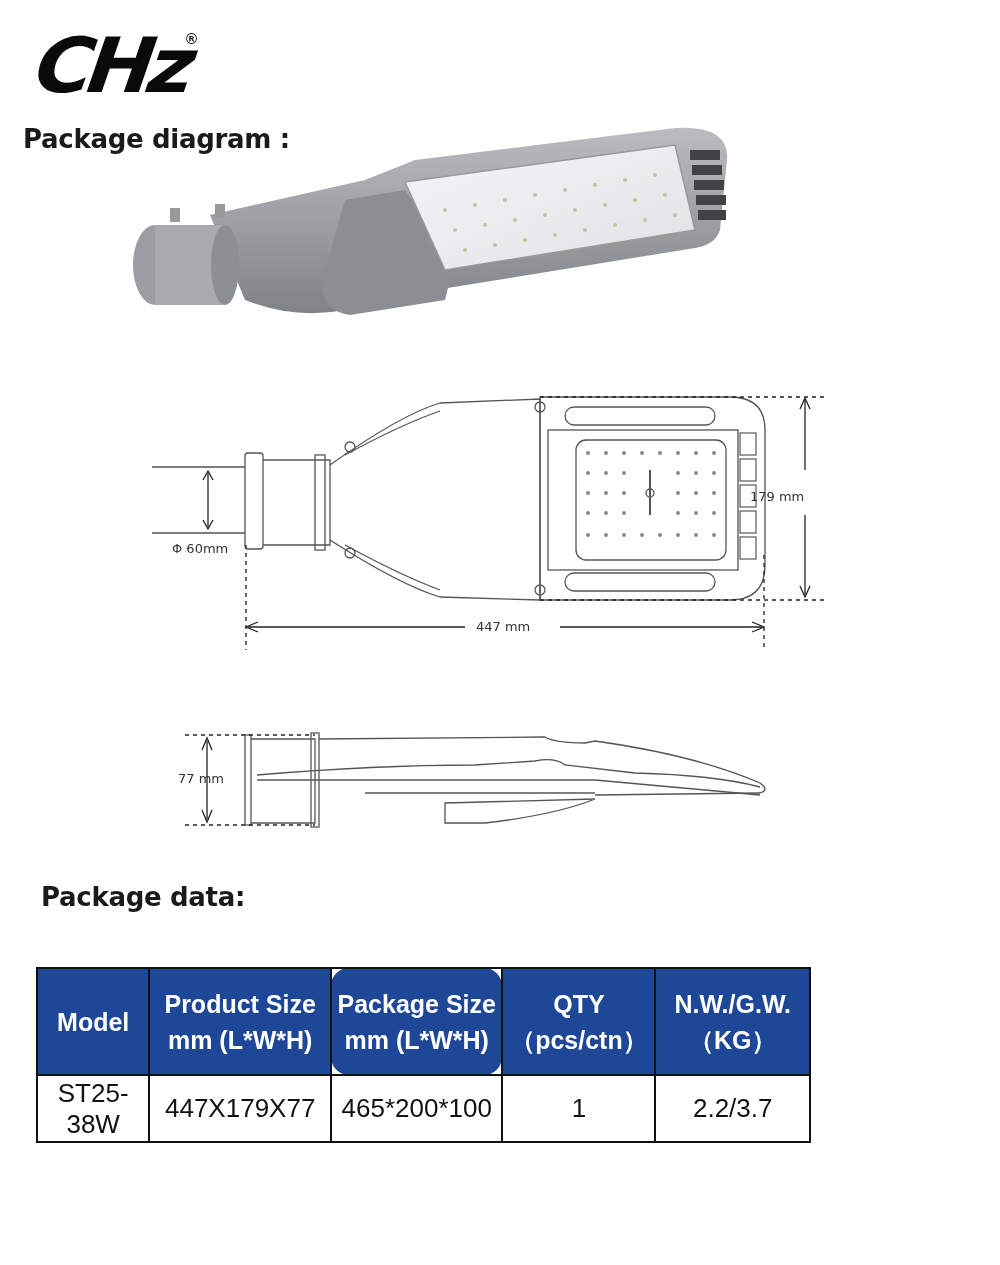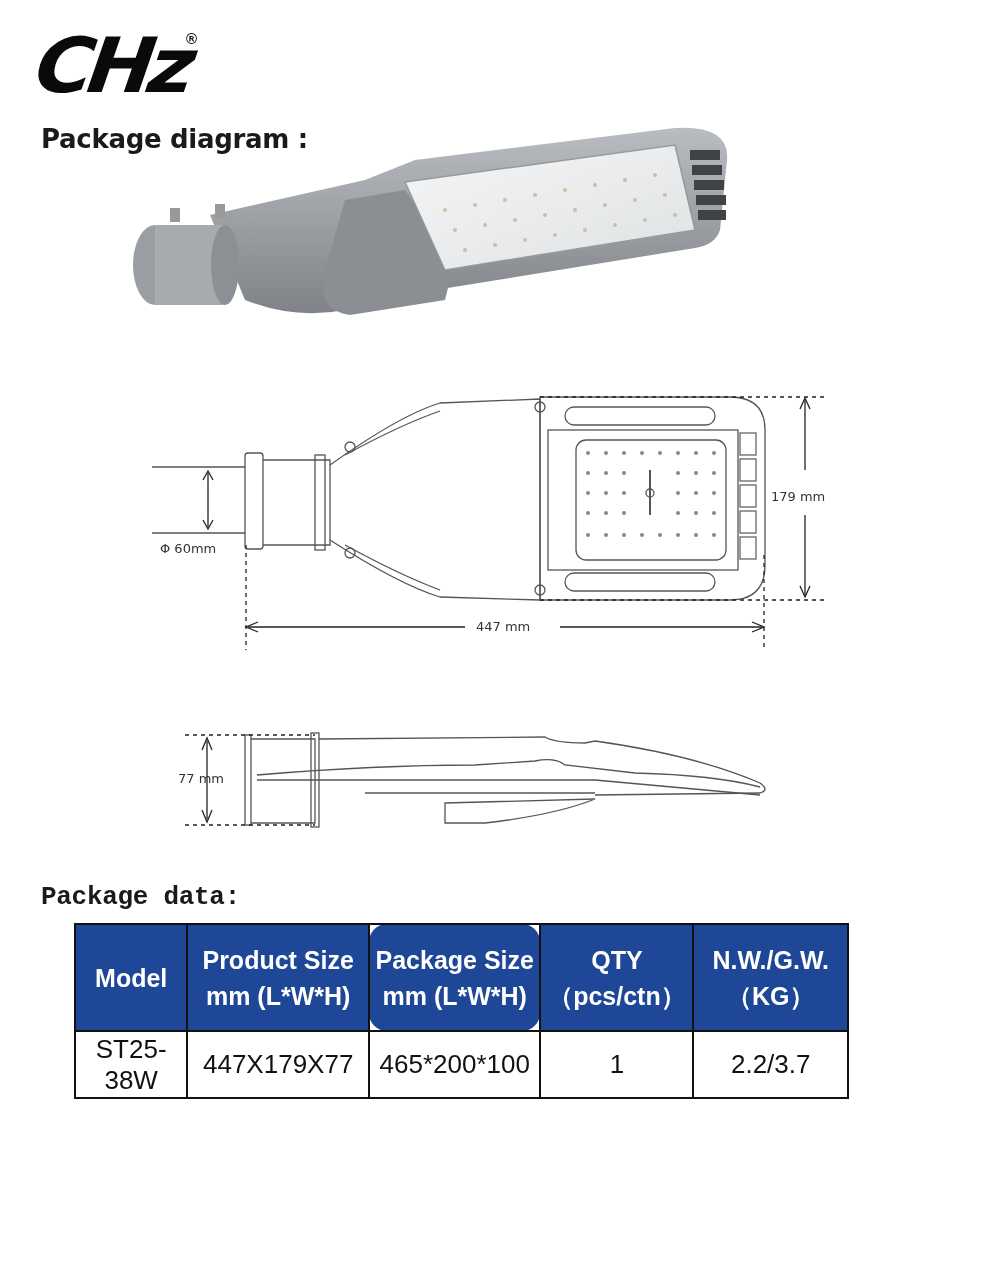--- a/index.html
+++ b/index.html
@@ -6,24 +6,24 @@
   body { width: 1000px; height: 1265px; position: relative; overflow: hidden;
          font-family: "Liberation Sans", sans-serif; color: #111; }
   .abs { position: absolute; }
   .logo { left: 40px; top: 26px; width: 175px; height: 80px; }
   .logo-text { font-family: "DejaVu Sans", sans-serif; font-weight: bold; font-style: italic;
                font-size: 76px; letter-spacing: -6px; line-height: 80px; color: #0a0a0a;
                transform: skewX(-8deg) scaleX(1.05); display: inline-block; }
   .reg { left: 186px; top: 30px; font-size: 15px; font-weight: bold; }
   .section-title { font-family: "DejaVu Sans", sans-serif; font-weight: bold; font-size: 26px;
                    color: #1a1a1a; letter-spacing: -0.3px; }
-  .t1 { left: 41px; top: 124px; }
-  .t2 { left: 41px; top: 882px; font-family: Liberation Mono, monospace; }
+  .t1 { left: 23px; top: 124px; }
+  .t2 { left: 41px; top: 882px; }
   .dim-label { font-family: "DejaVu Sans", sans-serif; font-size: 13px; color: #333; }
-  table.pkg { position: absolute; left: 36px; top: 923px; width: 775px; border-collapse: collapse; margin-left: 38px; }
+  table.pkg { position: absolute; left: 36px; top: 967px; width: 775px; border-collapse: collapse; }
   table.pkg th, table.pkg td { border: 2.5px solid #111; text-align: center; }
   table.pkg th { background: #1f4797; color: #fff; font-weight: bold; font-size: 25px; height: 105px;
                  line-height: 36px; padding: 0 4px; }
   table.pkg td { font-size: 26px; height: 63px; color: #111; }
   .c1 { width: 158px; } .c2 { width: 222px; } .c3 { width: 193px; border-radius: 18px; } .c4 { width: 153px; } .c5 { width: 196px; }
   svg { position: absolute; }
 </style>
 </head>
 <body>
 
@@ -175,22 +175,22 @@
     <path d="M118 237 L106 242 L118 247"></path>
       <path d="M612 237 L624 242 L612 247"></path>
   </g>
   <g stroke="#222" stroke-width="1.3" stroke-dasharray="4,4" fill="none">
     <line x1="106" y1="160" x2="106" y2="265"></line>
       <line x1="624" y1="170" x2="624" y2="265"></line>
     <line x1="400" y1="12" x2="685" y2="12"></line>
       <line x1="400" y1="215" x2="685" y2="215"></line>
   </g>
 </svg>
-<div class="abs dim-label" style="left:160px;top:541px">Φ 60mm</div>
-<div class="abs dim-label" style="left:771px;top:489px">179 mm</div>
+<div class="abs dim-label" style="left:172px;top:541px">Φ 60mm</div>
+<div class="abs dim-label" style="left:750px;top:489px">179 mm</div>
 <div class="abs dim-label" style="left:476px;top:619px">447 mm</div>
 
 <svg style="left:175px;top:725px" width="600" height="110" viewBox="0 0 600 110">
   <g fill="none" stroke="#555" stroke-width="1.3">
     <rect x="70" y="10" width="6" height="90"></rect>
     <path d="M76 14 L140 14 L140 98 L76 98"></path>
     <rect x="136" y="8" width="8" height="94"></rect>
     <path d="M144 14 L370 12 Q380 18 410 18 L420 16 Q520 30 585 58 Q595 65 585 68 L420 70"></path>
     <path d="M82 50 Q200 40 300 40 L360 36 Q380 32 390 40 L460 48 Q540 50 585 62"></path>
     <path d="M82 55 L420 55 L585 70"></path>

